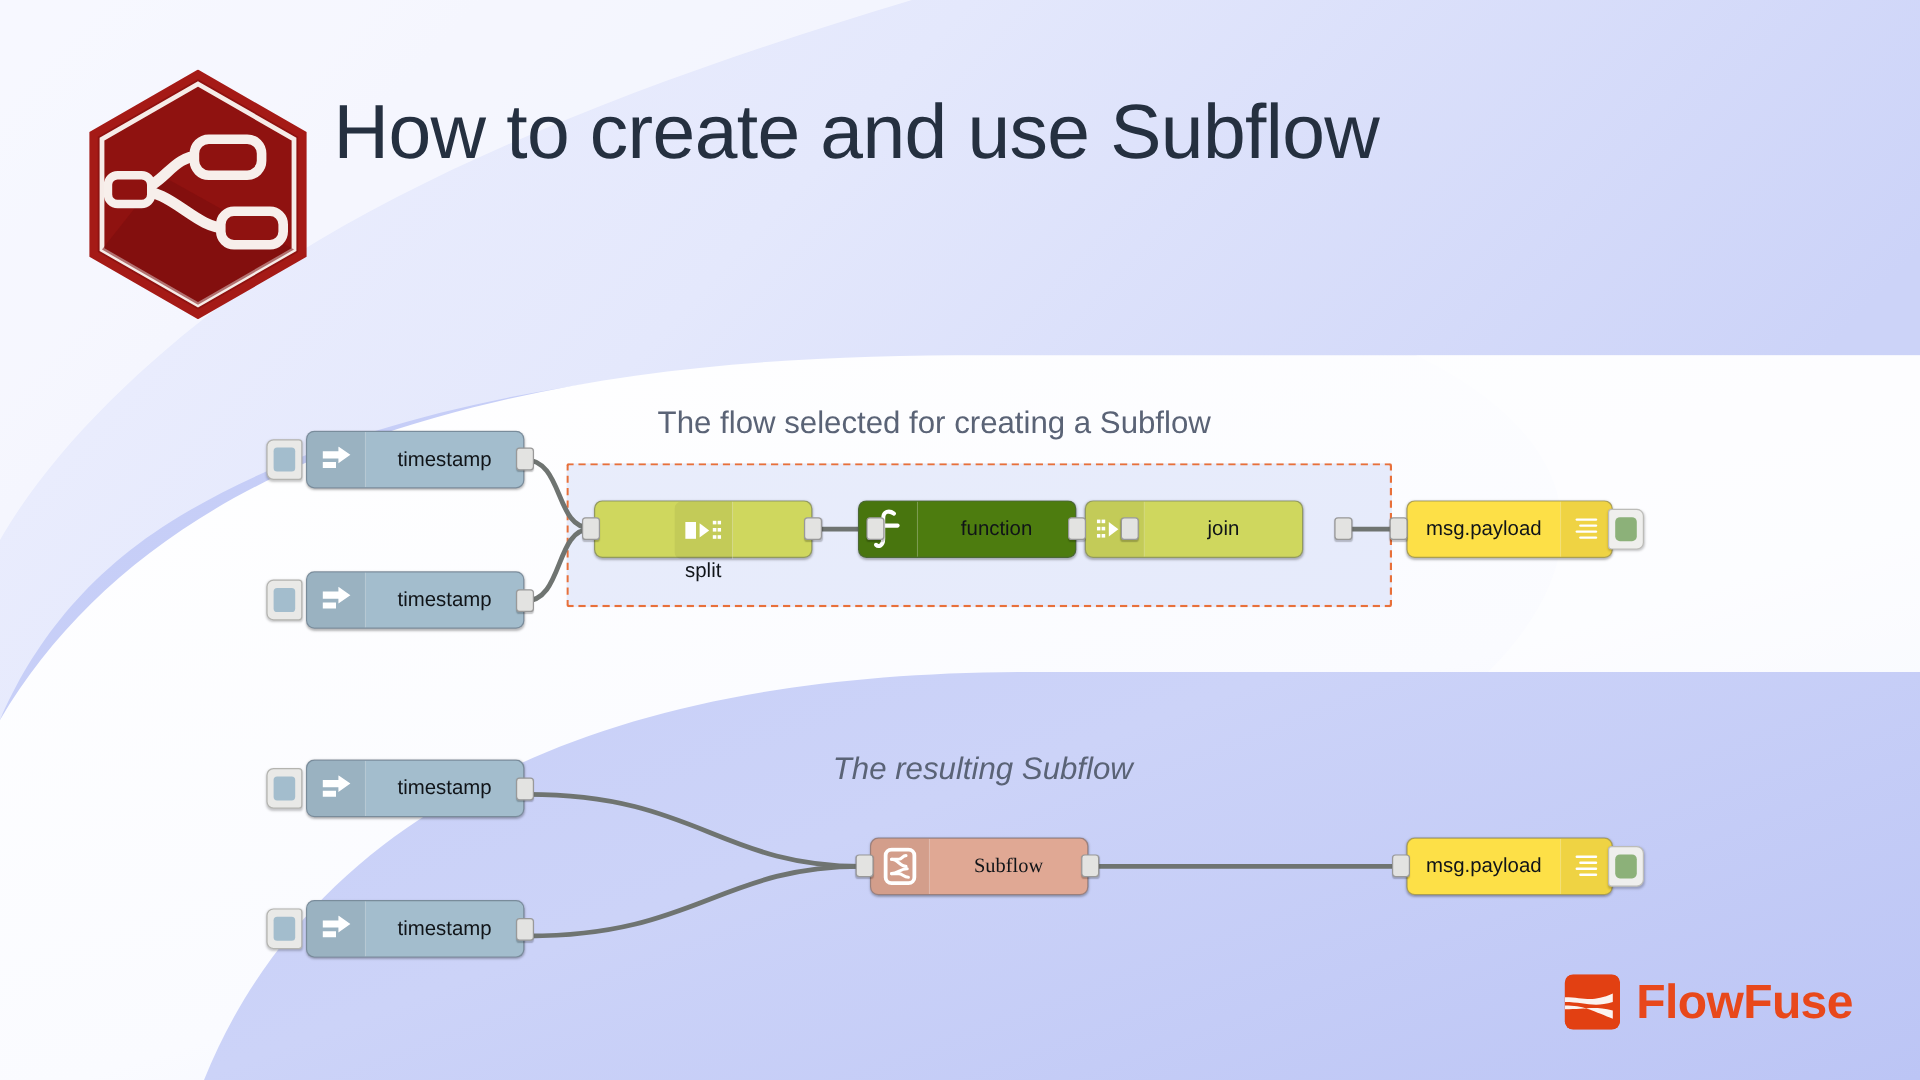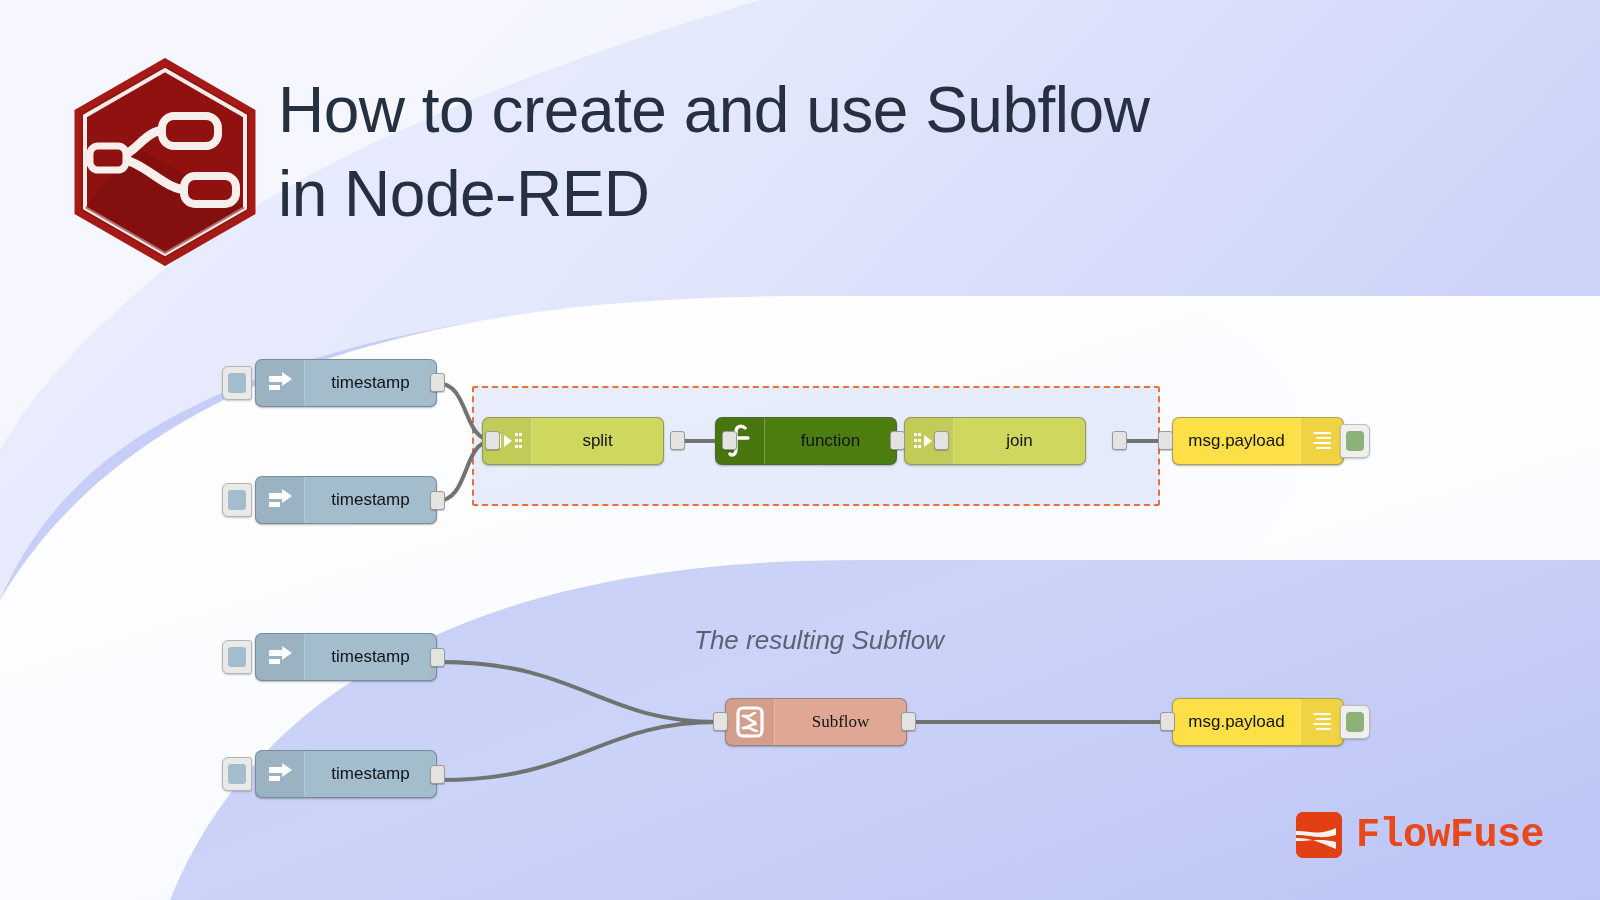--- a/index.html
+++ b/index.html
@@ -95,21 +95,21 @@
     border-radius:3px 6px 6px 3px;
     display:flex;align-items:center;justify-content:center;
     box-shadow:0 1px 2px rgba(0,0,0,.22);box-sizing:border-box;
   }
   .debug-btn i{display:block;width:18px;height:20px;background:#8cb179;border-radius:4px;}
 
   
   .ff{position:absolute;right:56px;bottom:42px;z-index:9;display:flex;align-items:center;gap:14px;}
   .ff-mark{width:46px;height:46px;border-radius:7px;background:#e24012;position:relative;overflow:hidden;}
   .ff-name{font-size:40px;font-weight:700;color:#e8481b;letter-spacing:-0.5px;
-           font-family:Liberation Mono, monospace;text-align:center;}
+           font-family:Liberation Sans, sans-serif;text-align:center;}
 </style>
 </head>
 <body>
 
 <div id="stage">
 
   <div class="bg">
     <svg viewBox="0 0 1600 900" xmlns="http://www.w3.org/2000/svg">
       <defs>
         <linearGradient id="gTop" x1="0" y1="0" x2="1" y2="0.35">
@@ -168,24 +168,24 @@
           <path d="M38,100 C70,100 88,132 114,132"></path>
         </g>
         <rect x="16" y="88" width="36" height="24" rx="8" fill="#8f1210" stroke="#f7efeb" stroke-width="7"></rect>
         <rect x="88" y="58" width="56" height="30" rx="12" fill="#8f1210" stroke="#f7efeb" stroke-width="8"></rect>
         <rect x="110" y="118" width="52" height="28" rx="11" fill="#8f1210" stroke="#f7efeb" stroke-width="8"></rect>
       </svg>
     </div>
 
     <div class="title">
       <div>How to create and use Subflow</div>
-      <div>in Node-RED</div>
-    </div>
-  </div>
-
+    </div>
+  </div>
+
+  <div class="annot" style="left:548px;top:337px;">The flow selected for creating a Subflow</div>
 
   <div class="sel-rect" style="left:472px;top:386px;width:684px;height:116px;"></div>
 
   <svg class="wires" width="1600" height="900">
     <g fill="none" stroke="#6f7471" stroke-width="4" stroke-linecap="round">
       <path d="M437,383 C470,383 462,440 492,440"></path>
       <path d="M437,501 C470,501 462,441 492,441"></path>
       <path d="M676,441 L728,441"></path>
       <path d="M897,441 L940,441"></path>
       <path d="M1119,441 L1165,441"></path>
@@ -214,21 +214,21 @@
       <svg width="26" height="22" viewBox="0 0 26 22">
         <path d="M2,4 H15 V0 L25,7 L15,14 V10 H2 Z" fill="#fff"></path>
         <path d="M2,13 H13 V18 H2 Z" fill="#fff"></path>
       </svg>
     </div>
     <div class="lbl">timestamp</div>
   </div>
   <div class="port" style="left:430px;top:491px;"></div>
 
   <div class="port" style="left:485px;top:431px;"></div>
-  <div class="node split" style="left:482px;top:417px;width:182px;">
+  <div class="node split" style="left:495px;top:417px;width:182px;flex-direction:column;">
     <div class="ico">
       <svg width="30" height="20" viewBox="0 0 30 20">
         <rect x="0" y="3" width="9" height="14" fill="#fff"></rect>
         <path d="M12,4 L20,10 L12,16 Z" fill="#fff"></path>
         <g fill="#fff">
           <rect x="23" y="2" width="3" height="3"></rect>
             <rect x="27" y="2" width="3" height="3"></rect>
           <rect x="23" y="8" width="3" height="3"></rect>
             <rect x="27" y="8" width="3" height="3"></rect>
           <rect x="23" y="14" width="3" height="3"></rect>

